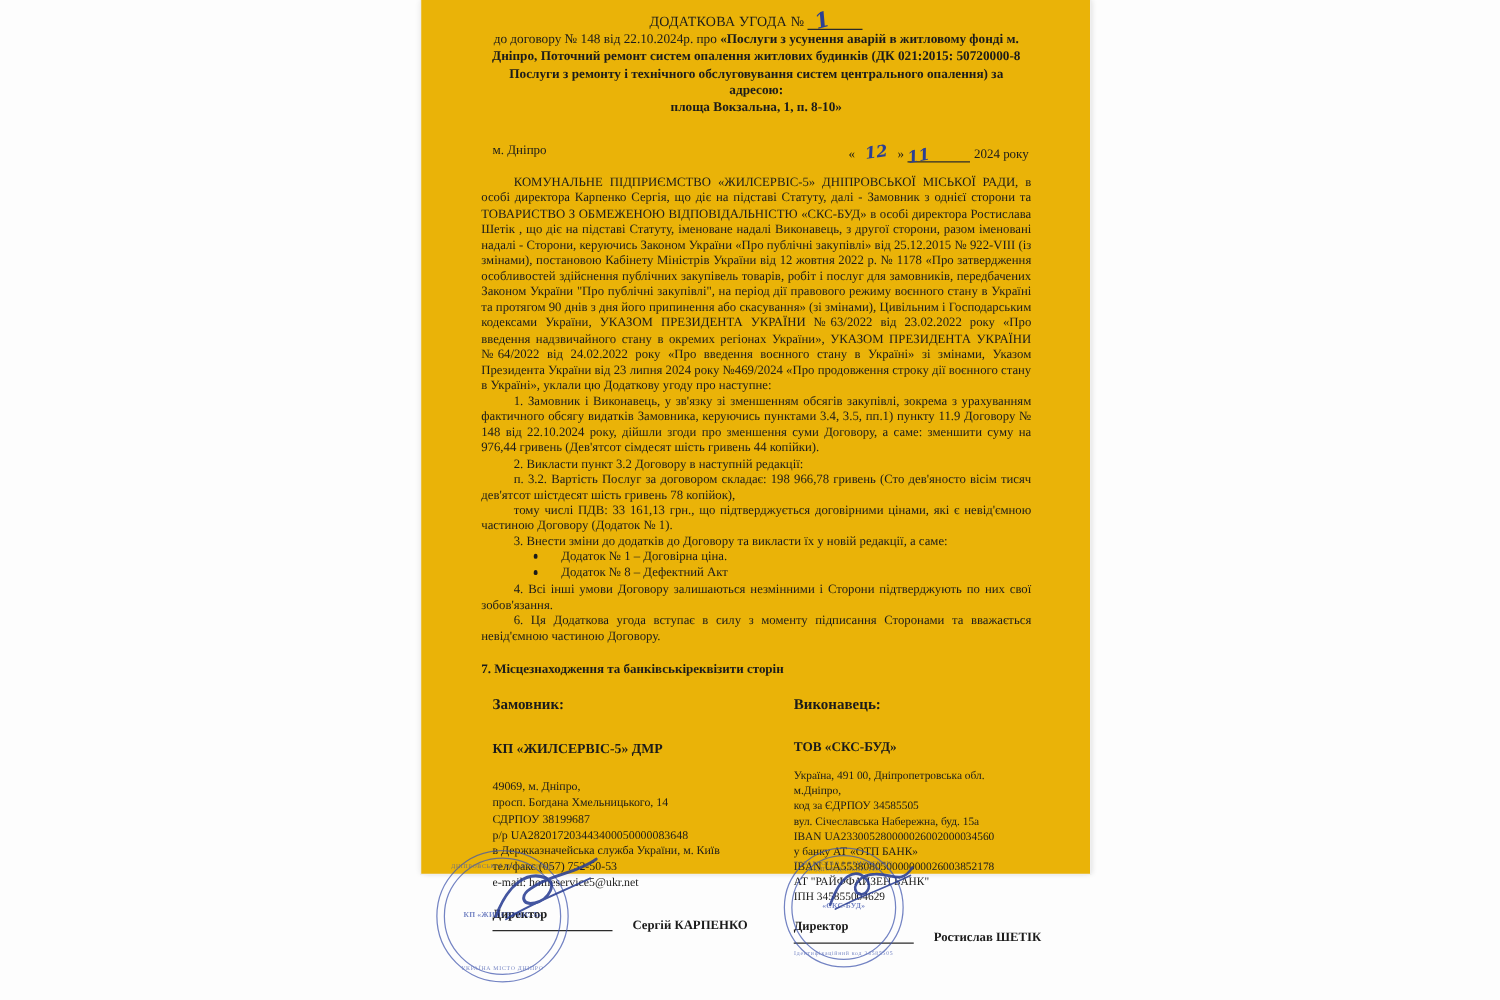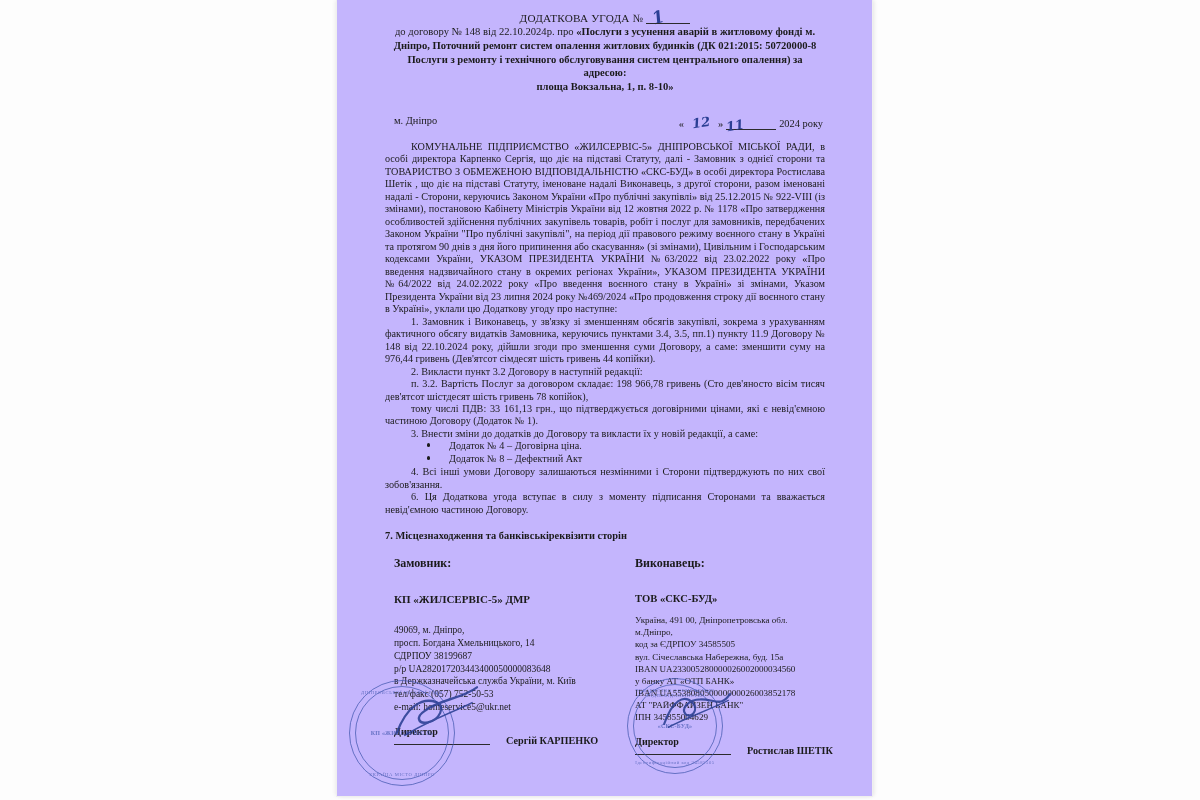--- a/index.html
+++ b/index.html
@@ -20,22 +20,22 @@
     width: 1200px;
     height: 800px;
     background: #fdfdfd;
   }
   
   .sheet {
     position: absolute;
     left: 337px;
     top: 0px;
     width: 535px;
-    height: 796px;
-    background: #c4b5fd;
+    height: 699px;
+    background: #eab308;
     box-shadow: 0 0 0 1px #efefef, 2px 0 4px rgba(0,0,0,0.10), -2px 0 4px rgba(0,0,0,0.07);
   }
   .page-inner {
     position: absolute;
     left: 48px;
     top: 12px;
     width: 440px;
   }
 
   .doc-title {
@@ -280,21 +280,21 @@
 
       <p class="para clause">1. Замовник і Виконавець, у зв'язку зі зменшенням обсягів закупівлі, зокрема з урахуванням фактичного обсягу видатків Замовника, керуючись пунктами 3.4, 3.5, пп.1)   пункту 11.9 Договору № 148 від 22.10.2024 року, дійшли згоди про зменшення суми Договору, а саме: зменшити суму на 976,44 гривень (Дев'ятсот сімдесят шість гривень 44 копійки).</p>
       <p class="para clause">2.   Викласти  пункт 3.2 Договору в наступній редакції:</p>
       <p class="para clause">п.   3.2. Вартість Послуг за договором складає: 198 966,78 гривень (Сто дев'яносто вісім тисяч дев'ятсот шістдесят шість гривень 78 копійок),</p>
       <p class="para clause">тому числі ПДВ:  33  161,13  грн., що підтверджується договірними цінами, які є невід'ємною частиною Договору (Додаток № 1).</p>
       <p class="para clause">3. Внести зміни до додатків до Договору та викласти їх у новій редакції, а саме:</p>
 
       <ul class="appendix">
         <li>
           <span class="bullet"></span>
-          <span>Додаток № 4 – Договірна ціна.</span>
+          <span>Додаток № 1 – Договірна ціна.</span>
         </li>
         <li>
           <span class="bullet"></span>
           <span>Додаток № 8 – Дефектний Акт</span>
         </li>
       </ul>
 
       <p class="para clause">4.  Всі інші умови Договору залишаються незмінними і Сторони підтверджують по них свої зобов'язання.</p>
       <p class="para clause">6.  Ця Додаткова угода вступає в силу з моменту підписання Сторонами та вважається невід'ємною частиною Договору.</p>
 

